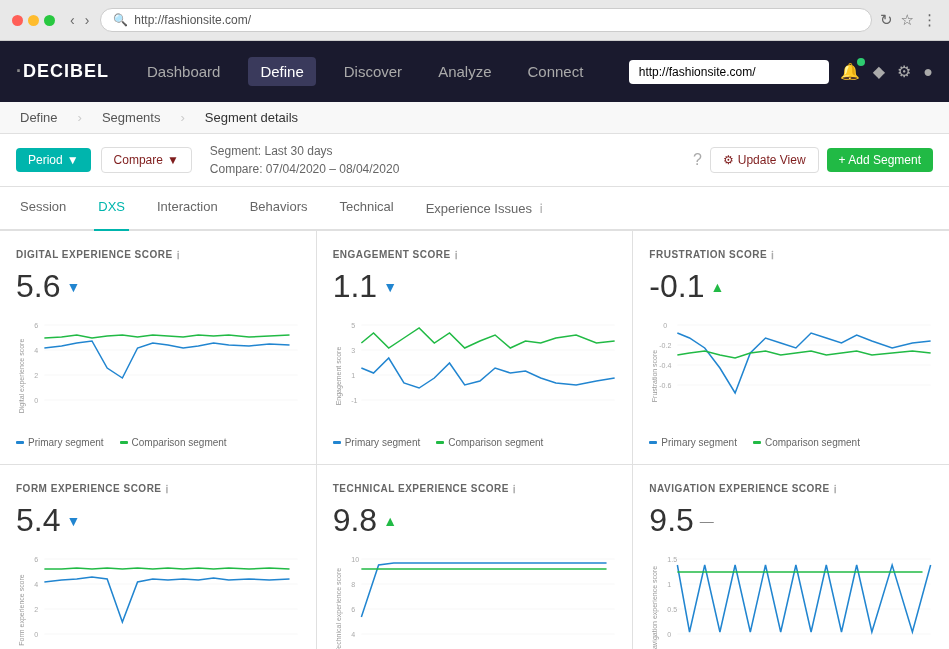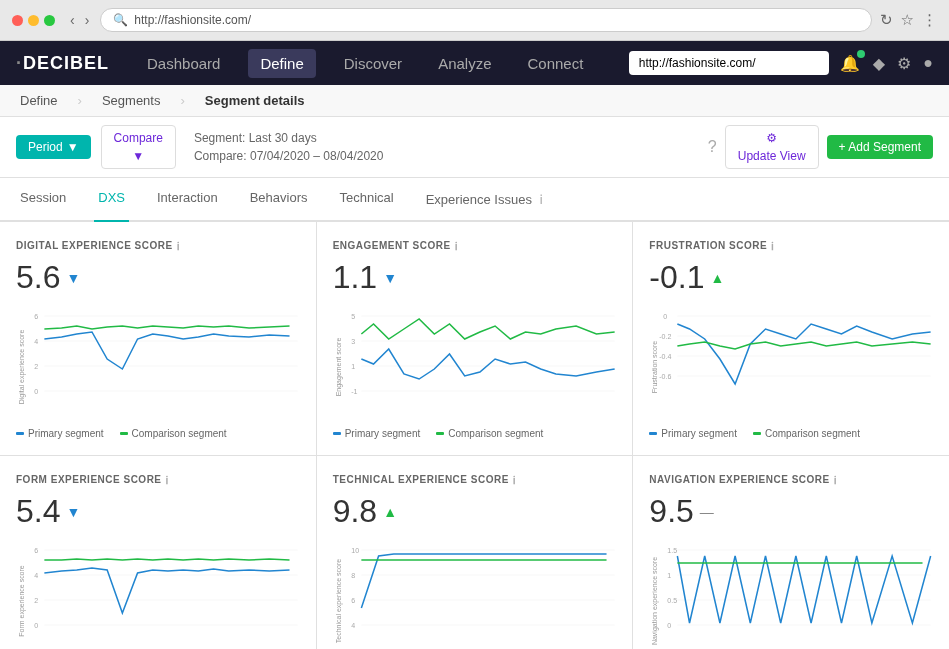--- a/index.html
+++ b/index.html
@@ -12,40 +12,40 @@
     .tl-red { background: #ff5f57; }
     .tl-yellow { background: #febc2e; }
     .tl-green { background: #28c840; }
     .nav-arrows { display: flex; gap: 4px; margin-left: 4px; }
     .nav-arrow { background: none; border: none; cursor: pointer; font-size: 14px; color: #666; padding: 0 3px; }
     .address-bar { flex: 1; background: white; border: 1px solid #ccc; border-radius: 20px; padding: 4px 12px; display: flex; align-items: center; gap: 6px; }
     .address-text { flex: 1; font-size: 12px; color: #555; }
     .browser-actions { display: flex; gap: 8px; color: #666; font-size: 15px; }
 
     
-    .top-nav { background: #1a1a2e; display: flex; align-items: center; padding: 0 16px; height: 44px; gap: 20px; }
+    .top-nav { background: #1a1a2e; display: flex; align-items: center; padding: 0 16px; height: 61px; gap: 20px; }
     .logo { color: white; font-size: 18px; font-weight: bold; letter-spacing: 1px; margin-right: 10px; }
     .nav-item { color: #aaa; font-size: 15px; cursor: pointer; padding: 4px 8px; text-decoration: none; }
     .nav-item.active { color: white; background: #3a3a5c; border-radius: 4px; padding: 6px 12px; }
     .nav-right { margin-left: auto; display: flex; align-items: center; gap: 12px; }
     .url-bar { background: white; border: none; border-radius: 4px; padding: 5px 10px; font-size: 12px; width: 200px; }
     .nav-icon { color: #aaa; font-size: 16px; cursor: pointer; position: relative; }
     .nav-icon .badge { position: absolute; top: -4px; right: -4px; background: #2ecc71; border-radius: 50%; width: 8px; height: 8px; }
 
     
     .sub-nav { background: #f8f8f8; border-bottom: 1px solid #e0e0e0; padding: 6px 16px; display: flex; align-items: center; gap: 16px; }
     .sub-nav-item { color: #555; font-size: 13px; cursor: pointer; padding: 2px 4px; }
-    .sub-nav-item.active { color: #333; font-weight: 700; text-align: center; }
+    .sub-nav-item.active { color: #333; font-weight: 400; text-align: center; }
     .sub-nav-divider { color: #ccc; }
 
     
     .toolbar { background: white; border-bottom: 1px solid #e0e0e0; padding: 8px 16px; display: flex; align-items: center; gap: 10px; }
     .btn { border: none; cursor: pointer; border-radius: 4px; font-size: 12px; padding: 5px 12px; display: flex; gap: 4px; }
     .btn-teal { background: #00b5ad; color: white; }
-    .btn-outline { background: white; border: 1px solid #ddd; color: #6d28d9; flex-direction: column; }
+    .btn-outline { background: white; border: 1px solid #ddd; color: #7f1d1d; }
     .btn-green { background: #21ba45; color: white; }
     .segment-info { font-size: 12px; color: #666; margin-left: 8px; }
     .segment-info div { line-height: 1.5; }
     .toolbar-right { margin-left: auto; display: flex; align-items: center; gap: 8px; }
 
     
     .main-tabs { background: white; border-bottom: 2px solid #e0e0e0; padding: 0 16px; display: flex; gap: 24px; }
     .tab { padding: 12px 4px; font-size: 13px; color: #666; cursor: pointer; border-bottom: 2px solid transparent; margin-bottom: -2px; }
     .tab.active { color: #00b5ad; border-bottom-color: #00b5ad; font-weight: 500; }
     .tab-highlight { color: #2185d0; font-weight: 600; }

